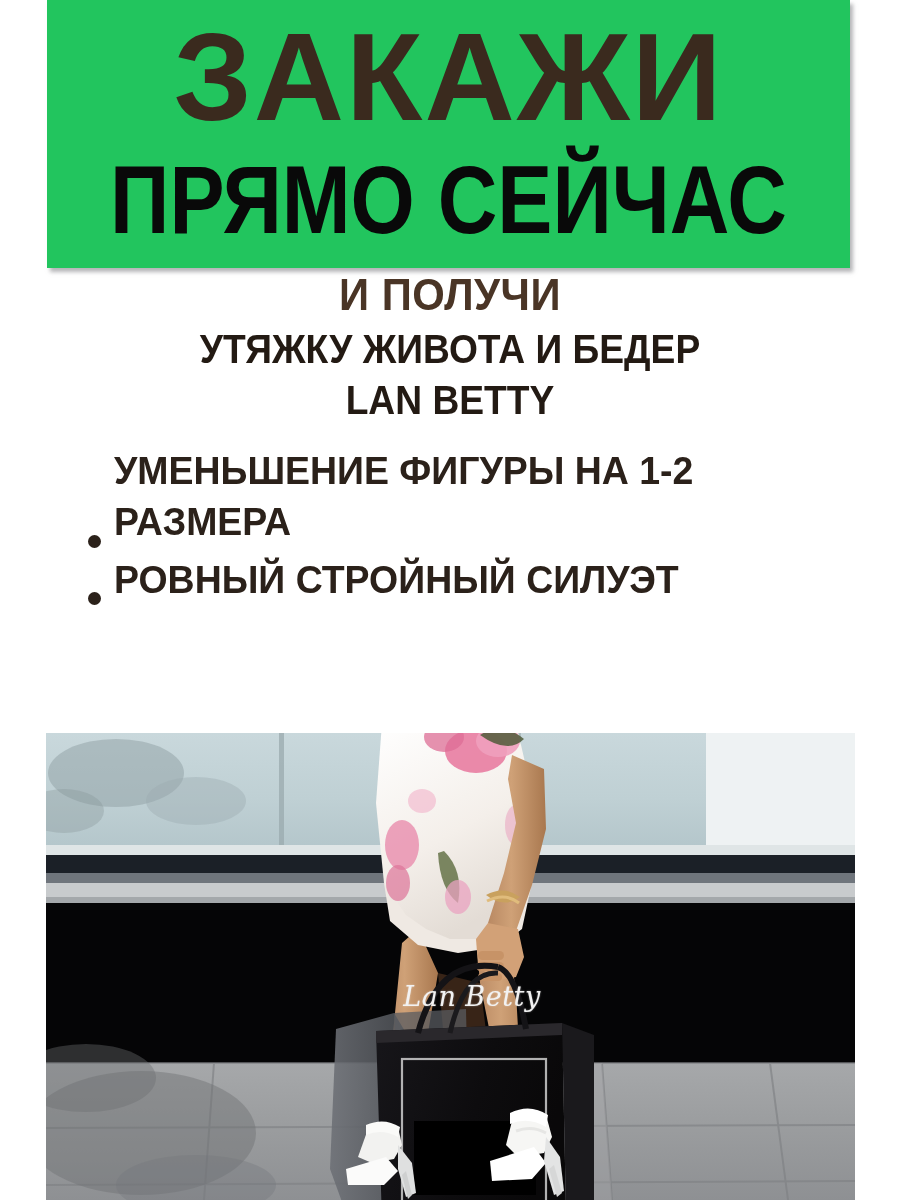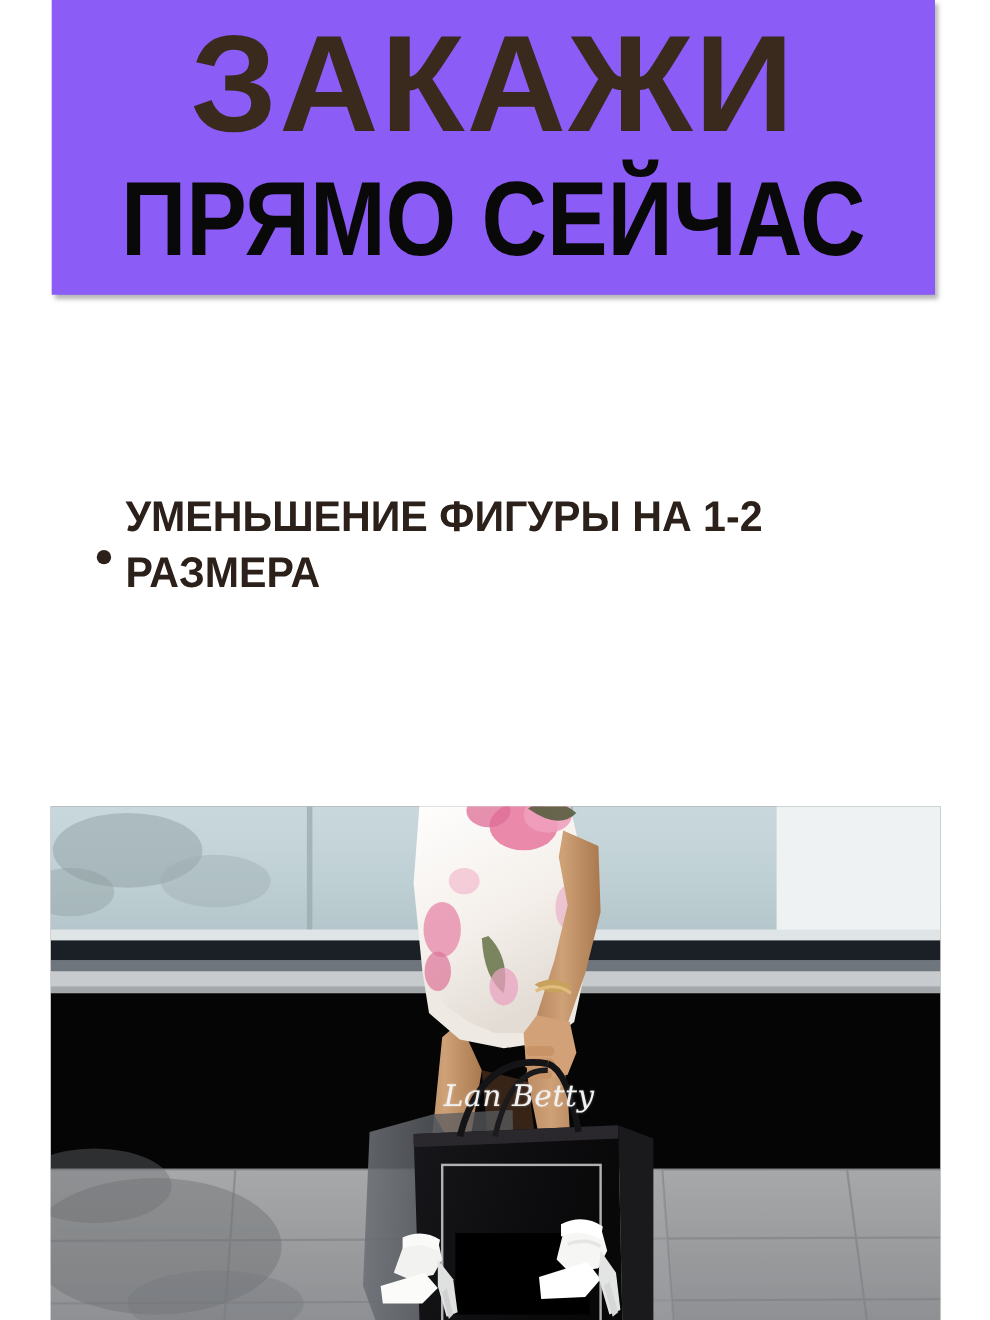--- a/index.html
+++ b/index.html
@@ -19,21 +19,21 @@
     overflow: hidden;
   }
 
   
   .banner {
     position: absolute;
     left: 47px;
     top: 0px;
     width: 803px;
     height: 268px;
-    background: #8b5cf6;
+    background: #22c55e;
     box-shadow: 3px 4px 4px rgba(120,120,125,0.55);
     overflow: hidden;
   }
   .headline-1 {
     position: absolute;
     left: 0;
     right: 0;
     top: 14px;
     text-align: center;
     color: #3a2a1e;
@@ -96,21 +96,21 @@
 
   
   .benefits {
     position: absolute;
     left: 88px;
     top: 445px;
     width: 790px;
   }
   .benefit-row {
     display: flex;
-    align-items: center;
+    align-items: flex-end;
     margin-bottom: 6px;
   }
   .bullet-dot {
     flex: 0 0 auto;
     width: 13px;
     height: 13px;
     border-radius: 50%;
     background: #2b211a;
     margin: 20px 13px 0 0;
   }
@@ -165,28 +165,37 @@
 </head>
 <body>
 
 <div class="page">
 
   <div class="banner">
     <div class="headline-1">ЗАКАЖИ</div>
     <div class="headline-2">ПРЯМО СЕЙЧАС</div>
   </div>
 
+  <div class="subhead-wrap">
+    <div class="sub-1">И ПОЛУЧИ</div>
+    <div class="sub-2">УТЯЖКУ ЖИВОТА И БЕДЕР</div>
+    <div class="sub-3">LAN BETTY</div>
+  </div>
 
   <div class="benefits">
 
     <div class="benefit-row">
       <span class="bullet-dot"></span>
       <span class="benefit-text"> УМЕНЬШЕНИЕ ФИГУРЫ НА 1-2 РАЗМЕРА</span>
     </div>
 
+    <div class="benefit-row">
+      <span class="bullet-dot"></span>
+      <span class="benefit-text">РОВНЫЙ СТРОЙНЫЙ СИЛУЭТ</span>
+    </div>
 
 
   </div>
 
   <div class="photo">
     <svg viewBox="0 0 809 467" preserveAspectRatio="none">
       <defs>
         <linearGradient id="glassGrad" x1="0" y1="0" x2="0" y2="1">
           <stop offset="0%" stop-color="#c9d8dc"></stop>
           <stop offset="55%" stop-color="#bfd0d4"></stop>

